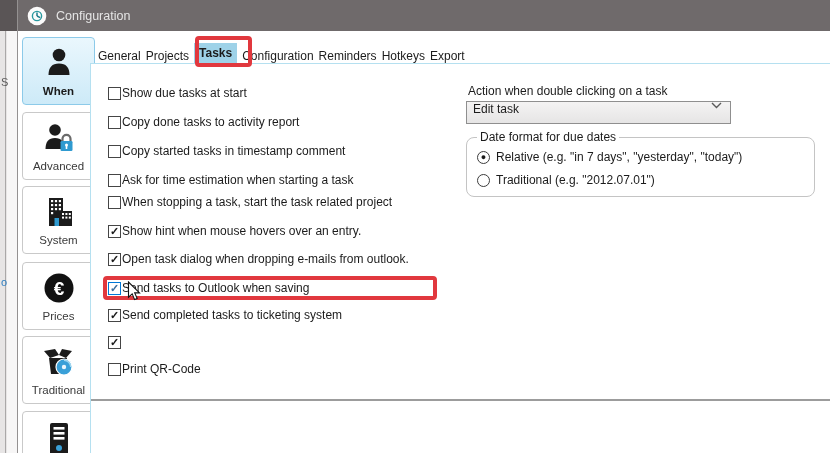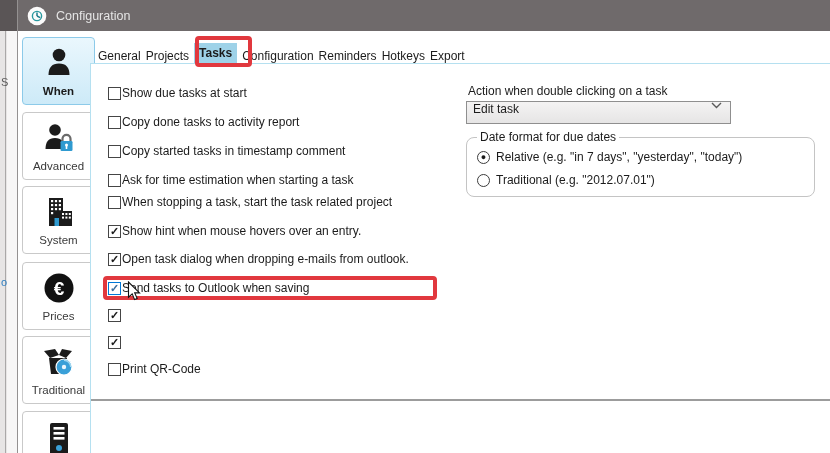--- a/index.html
+++ b/index.html
@@ -219,20 +219,21 @@
   <div class="cb-row" style="top:248px;">
     <span class="cb">✓</span>
     <span class="txt">Open task dialog when dropping e-mails from outlook.</span>
   </div>
   <div class="cb-row hl" style="top:277px;">
     <span class="cb">✓</span>
     <span class="txt">Send tasks to Outlook when saving</span>
   </div>
   <div class="cb-row" style="top:304px;">
     <span class="cb">✓</span>
+    <span class="txt">Send completed tasks to ticketing system</span>
   </div>
   <div class="cb-row" style="top:331px;">
     <span class="cb">✓</span>
   </div>
   <div class="cb-row" style="top:358px;">
     <span class="cb"></span>
     <span class="txt">Print QR-Code</span>
   </div>
 
   <span class="abs field-label" style="left:468px;top:84px;">Action when double clicking on a task</span>

